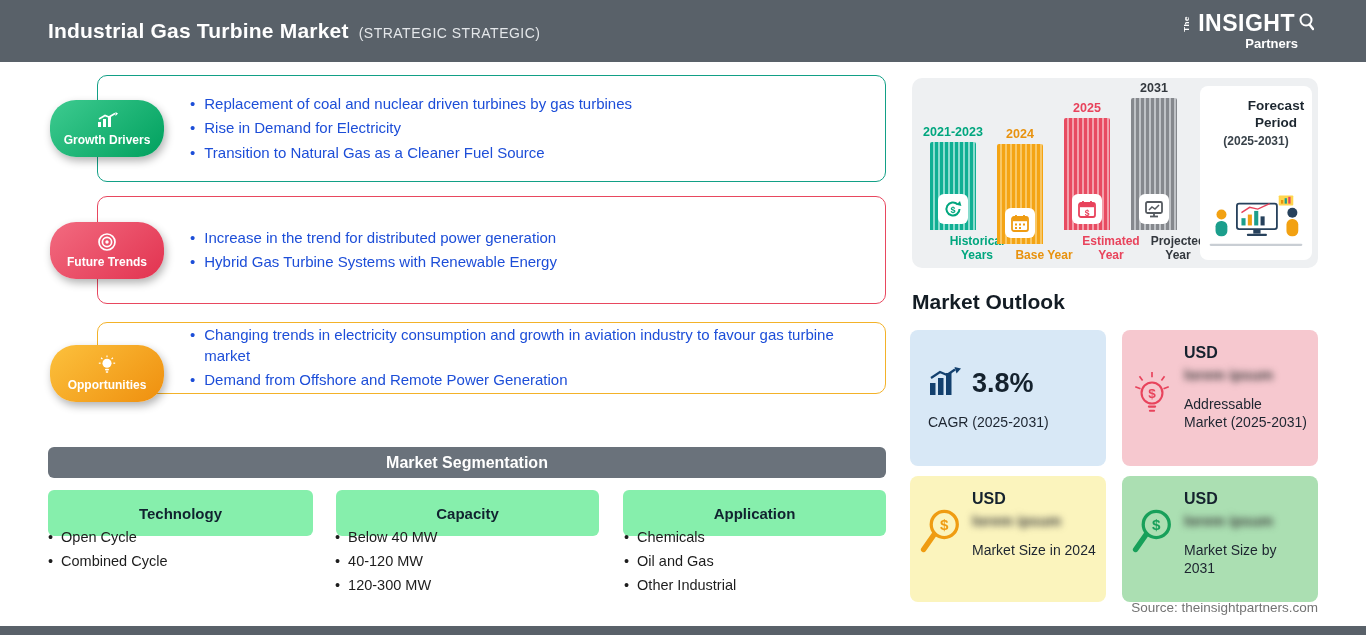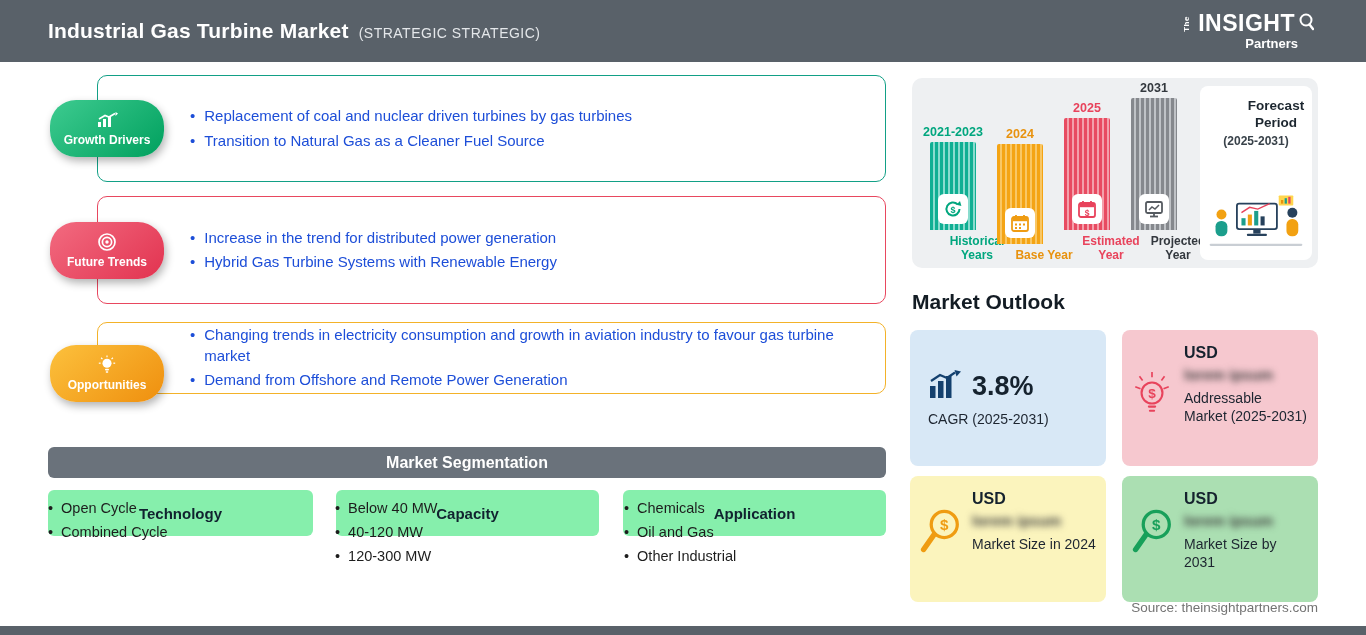--- a/index.html
+++ b/index.html
@@ -38,21 +38,21 @@
 
   
   .seg-title-bar { position:absolute; left:48px; top:447px; width:838px; height:31px; background:#6a727b;
                    border-radius:6px; color:#fff; font-weight:bold; font-size:16px;
                    display:flex; align-items:center; justify-content:center; }
   .seg-head { position:absolute; top:490px; height:46px; background:#86efac; border-radius:6px;
               display:flex; align-items:center; justify-content:center; font-weight:bold; font-size:15px; color:#10222f; }
   #seg-head-1 { left:48px;  width:265px; }
   #seg-head-2 { left:336px; width:263px; }
   #seg-head-3 { left:623px; width:263px; }
-  .seg-list { position:absolute; top:495px; list-style:none; }
+  .seg-list { position:absolute; top:524px; list-style:none; }
   #seg-list-1 { left:48px; }  #seg-list-2 { left:335px; }  #seg-list-3 { left:624px; }
   .seg-list li { font-size:14.5px; color:#1d1d1d; margin:3px 0; line-height:1.45; display:flex; }
   .seg-list li::before { content:"•"; margin-right:8px; }
 
   
   .tcard { position:absolute; left:912px; top:78px; width:406px; height:190px; background:#eef0f2; border-radius:10px; }
   .tbar { position:absolute; bottom:5px; width:56px; display:flex; flex-direction:column; align-items:center; }
   #tbar-1 { left:13px; }  #tbar-2 { left:80px; }  #tbar-3 { left:147px; }  #tbar-4 { left:214px; }
   .tbar-year { font-size:12.5px; font-weight:bold; margin-bottom:3px; white-space:nowrap; }
   .tbar-rect { width:46px; display:flex; align-items:flex-end; justify-content:center; border-radius:2px 2px 0 0; }
@@ -73,21 +73,21 @@
   .forecast-range { font-size:12px; font-weight:bold; color:#39424a; margin-top:2px; }
   .forecast-illus { position:absolute; bottom:5px; left:6px; }
 
   
   .outlook-title { position:absolute; left:912px; top:290px; font-size:21px; font-weight:bold; color:#131c24; }
   .ocard { position:absolute; border-radius:8px; }
   #card-cagr { left:910px; top:330px; width:196px; height:136px; background:#d8e8f6;
                padding:18px 14px 16px 18px; display:flex; flex-direction:column; justify-content:center; }
   .cagr-row { display:flex; align-items:center; gap:10px; }
   .cagr-value { font-size:27px; font-weight:bold; color:#15222e; }
-  .ocard-label { font-size:14px; color:#1d2530; margin-top:6px; line-height:1.3; }
+  .ocard-label { font-size:14px; color:#1d2530; margin-top:12px; line-height:1.3; }
   #card-addressable { left:1122px; top:330px; width:196px; height:136px; background:#f6c8cf; padding:14px 10px 10px 62px; }
   #card-2024 { left:910px;  top:476px; width:196px; height:126px; background:#fbf4bd; padding:14px 10px 10px 62px; }
   #card-2031 { left:1122px; top:476px; width:196px; height:126px; background:#abdfb2; padding:14px 10px 10px 62px; }
   .side-icon { position:absolute; left:8px; }
   #card-addressable .side-icon { top:40px; }
   #card-2024 .side-icon { top:30px; }
   #card-2031 .side-icon { top:30px; }
   .cur { font-size:16px; font-weight:bold; color:#15222e; }
   .blur-val { font-size:15px; font-weight:bold; color:#3d3d3d; filter:blur(3.5px); margin:4px 0 6px; white-space:nowrap; }
 
@@ -113,20 +113,21 @@
           </svg>
       </span>
     </div>
     <span class="logo-partners">Partners</span>
   </div>
 </header>
 
 <section class="fw-box" id="box-growth">
   <ul class="bullets">
     <li>Replacement of coal and nuclear driven turbines by gas turbines</li>
+    <li>Rise in Demand for Electricity</li>
     <li>Transition to Natural Gas as a Cleaner Fuel Source</li>
   </ul>
 </section>
 <div class="pill pill-green">
   <span class="pill-icon">
     <svg width="22" height="16" viewBox="0 0 22 16">
         <rect x="2" y="10" width="3" height="5" fill="#fff"></rect>
         <rect x="7" y="7" width="3" height="8" fill="#fff"></rect>
         <rect x="12" y="4" width="3" height="11" fill="#fff"></rect>
         <polyline points="3,7 9,3.5 13,5 19,1.5" fill="none" stroke="#fff" stroke-width="1.6"></polyline>

